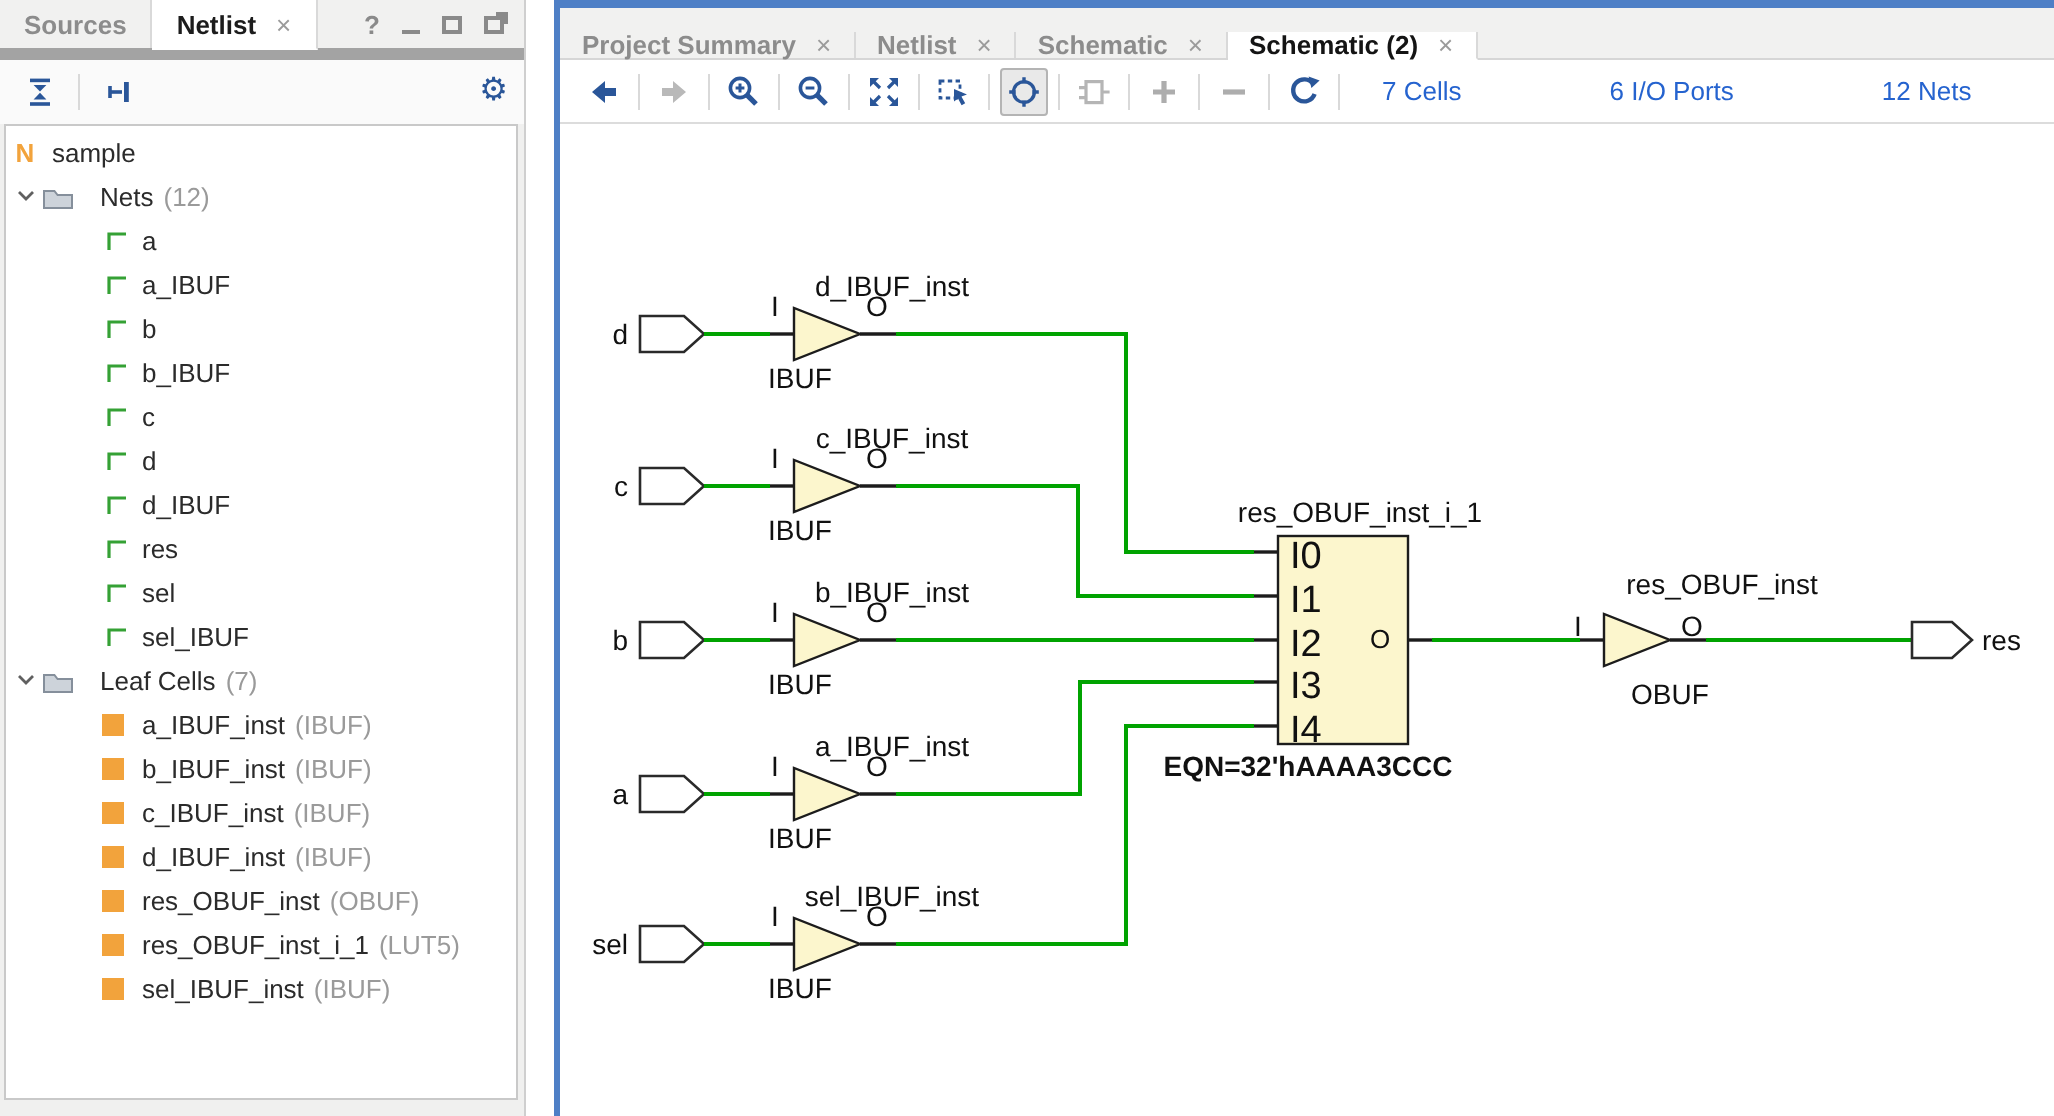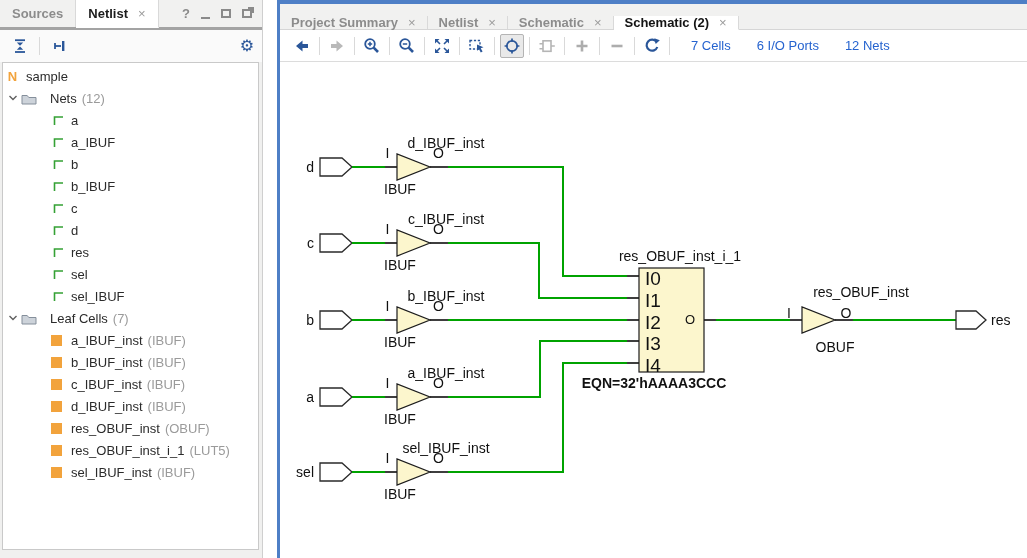--- a/index.html
+++ b/index.html
@@ -6,21 +6,21 @@
     --wire:#00a300; --cell-fill:#fcf6cd; --accent:#2563cf;
     --tbicon:#2a5699; --panelblue:#4e7fc6; --orange:#f2a33c;
   }
   *{box-sizing:border-box;}
   html,body{margin:0;padding:0;}
   body{width:1027px;height:558px;position:relative;overflow:hidden;background:#fff;
        font-family:"Liberation Sans","DejaVu Sans",sans-serif;color:#2b2b2b;}
 
   
   .left-panel{position:absolute;left:0;top:0;width:263px;height:558px;background:#f0f0ef;border-right:1px solid #cfcfcf;}
-  .lp-tabbar{position:absolute;left:0;top:0;right:0;height:30px;display:flex;align-items:stretch;background:#f1f1f0;border-bottom:3px solid #a3a3a3;}
+  .lp-tabbar{position:absolute;left:0;top:0;right:0;height:30px;display:flex;align-items:stretch;background:#f1f1f0;border-bottom:6px solid #a3a3a3;}
   .ltab{display:flex;align-items:center;padding:0 12px;font-size:13px;font-weight:bold;color:#8c8c8c;border-right:1px solid #d9d9d9;}
   .ltab.active{background:#fff;color:#1c1c1c;margin-bottom:-1px;border-bottom:1px solid #fff;}
   .tab-close{color:#9b9b9b;font-size:13px;font-weight:normal;margin-left:10px;cursor:pointer;}
   .win-icons{margin-left:auto;display:flex;align-items:center;gap:11px;padding-right:10px;color:#8a8a8a;}
   .wi{display:inline-flex;align-items:center;justify-content:center;}
   .wi-help{font-weight:bold;font-size:13px;}
   .ic-min{width:9px;height:10px;border-bottom:2px solid #8a8a8a;}
   .ic-max{width:10px;height:9px;border:2px solid #8a8a8a;}
   .ic-float{width:10px;height:9px;border:2px solid #8a8a8a;position:relative;}
   .ic-float::after{content:'';position:absolute;right:-4px;top:-4px;width:4px;height:4px;border-top:2px solid #8a8a8a;border-right:2px solid #8a8a8a;}
@@ -44,21 +44,21 @@
   
   .right-panel{position:absolute;left:277px;top:0;width:750px;height:558px;background:#fff;
                border-left:3px solid var(--panelblue);border-top:4px solid var(--panelblue);}
   .rp-tabbar{position:absolute;left:0;top:0;right:0;height:26px;display:flex;align-items:stretch;background:#f1f1f0;border-bottom:1px solid #d6d6d6;}
   .rtab{display:flex;align-items:center;padding:0 11px;font-size:13px;font-weight:bold;color:#8c8c8c;border-right:1px solid #d9d9d9;margin-top:12px;}
   .rtab.active{background:#fff;color:#141414;margin-bottom:-1px;border-bottom:1px solid #fff;}
   .rp-toolbar{position:absolute;left:0;top:26px;right:0;height:32px;background:#fff;border-bottom:1px solid #dcdcdc;display:flex;align-items:center;padding:0 10px;}
   .tbtn{width:24px;height:24px;display:flex;align-items:center;justify-content:center;cursor:pointer;}
   .tbtn.pressed{background:#e9e9e9;border:1px solid #b4b4b4;border-radius:2px;}
   .rp-toolbar .tsep{width:1px;height:18px;background:#d9d9d9;margin:0 5px;}
-  .stats{display:flex;align-items:center;margin-left:16px;}
+  .stats{display:flex;align-items:center;margin-left:16px;gap:48px;}
   .stat{color:var(--accent);font-size:13px;margin-right:26px;cursor:pointer;}
 
   .canvas{position:absolute;left:0;top:58px;width:747px;height:496px;background:#fff;overflow:hidden;}
   .sch-svg{position:absolute;left:0;top:0;}
   .wire{stroke:var(--wire);stroke-width:2;fill:none;}
   .stub{stroke:#1c1c1c;stroke-width:1.7;}
   .cellshape{fill:var(--cell-fill);stroke:#1c1c1c;stroke-width:1.2;}
   .portshape{fill:#fff;stroke:#2a2a2a;stroke-width:1.3;}
 
   .slabel{position:absolute;font-size:14px;color:#111;white-space:nowrap;}
@@ -191,20 +191,28 @@
           </svg>
         </span>
         <span>d</span>
       </div>
     <div class="trow netr">
         <span class="neticon">
           <svg width="14" height="14">
             <path d="M3.5,12 L3.5,4 L12,4"></path>
           </svg>
         </span>
+        <span>d_IBUF</span>
+      </div>
+    <div class="trow netr">
+        <span class="neticon">
+          <svg width="14" height="14">
+            <path d="M3.5,12 L3.5,4 L12,4"></path>
+          </svg>
+        </span>
         <span>res</span>
       </div>
     <div class="trow netr">
         <span class="neticon">
           <svg width="14" height="14">
             <path d="M3.5,12 L3.5,4 L12,4"></path>
           </svg>
         </span>
         <span>sel</span>
       </div>

